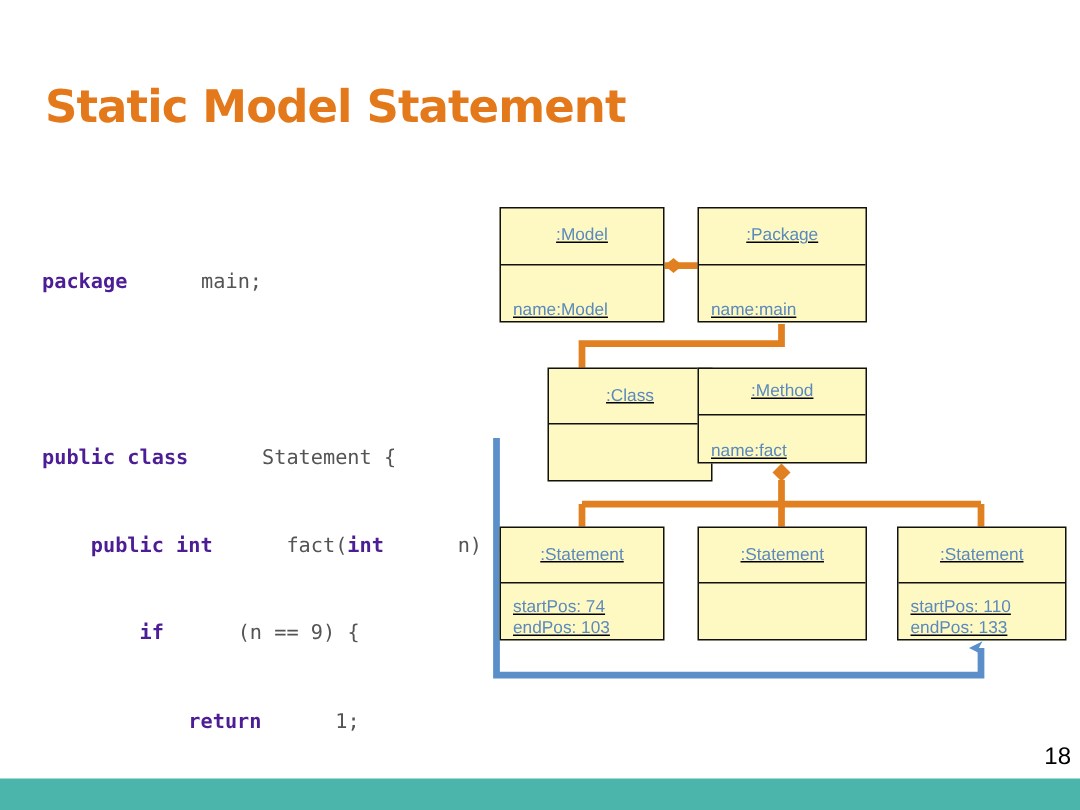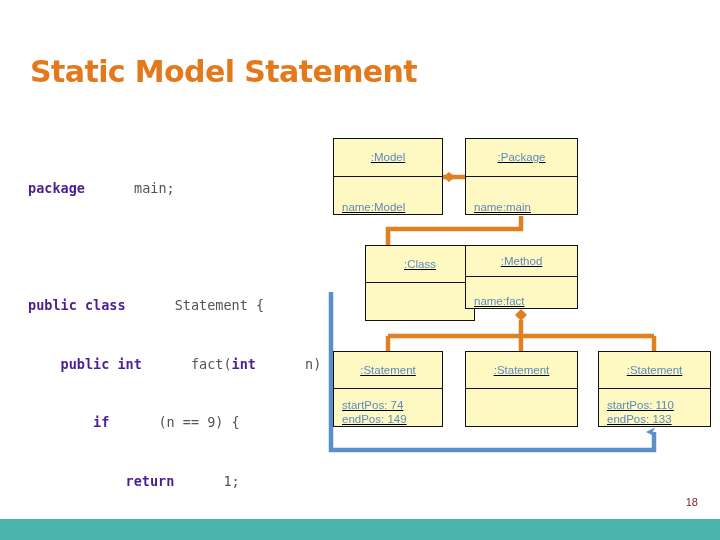--- a/index.html
+++ b/index.html
@@ -82,24 +82,24 @@
     padding-left: 8px;
     font-size: 11.5px;
     color: #5B89BC;
     line-height: 14px;
   }
   .uml-body span { display: block; }
 
   
   #page-number {
     position: absolute;
-    right: 22px;
+    right: 6px;
     top: 496px;
-    font-size: 11px;
-    color: #7f1d1d;
+    font-size: 16px;
+    color: #000000;
   }
   #footer-bar {
     position: absolute;
     left: 0;
     top: 519px;
     width: 720px;
     height: 21px;
     background: #4BB5AC;
   }
 </style>
@@ -181,21 +181,21 @@
   <div class="uml-head">:Method</div>
   <div class="uml-body">
     <span>name:fact</span>
   </div>
 </div>
 
 <div class="uml-box" style="left:333px; top:351px; width:110px; height:76px;">
   <div class="uml-head">:Statement</div>
   <div class="uml-body">
     <span>startPos: 74</span>
-    <span>endPos: 149</span>
+    <span>endPos: 103</span>
   </div>
 </div>
 
 <div class="uml-box" style="left:465px; top:351px; width:113px; height:76px;">
   <div class="uml-head">:Statement</div>
 </div>
 
 <div class="uml-box" style="left:598px; top:351px; width:113px; height:76px;">
   <div class="uml-head">:Statement</div>
   <div class="uml-body">

